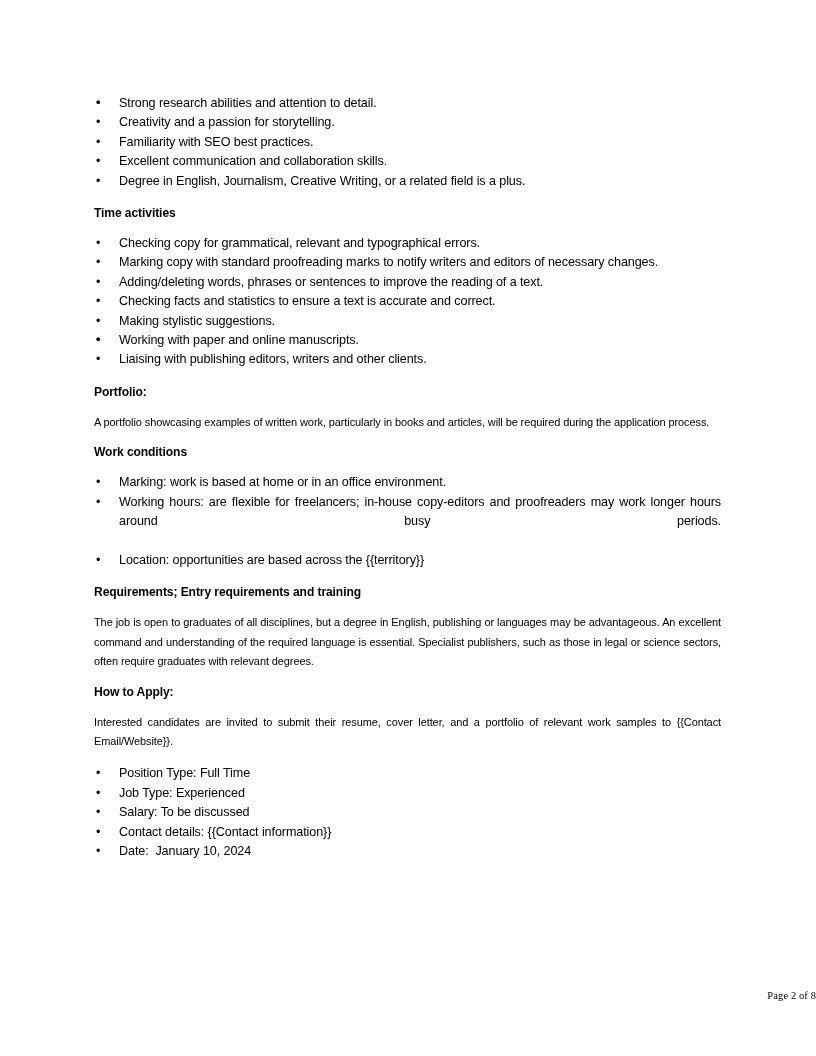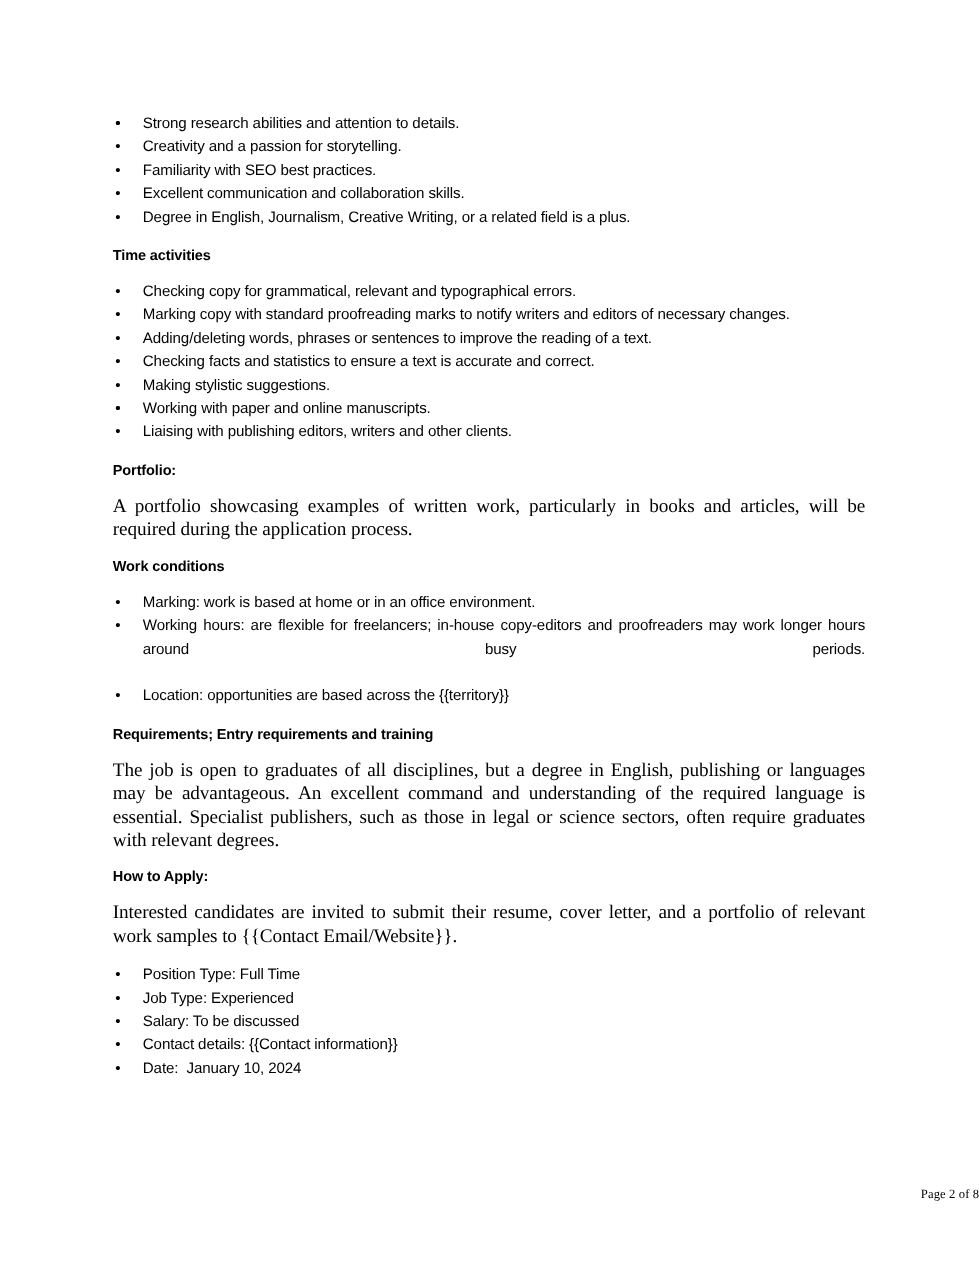--- a/index.html
+++ b/index.html
@@ -29,26 +29,25 @@
   .heading {
     font-size: 12.1px;
     font-weight: bold;
     line-height: 15px;
     margin: 0;
     letter-spacing: -0.1px;
   }
 
   
   .para {
-    font-size: 16px;
+    font-size: 11px;
     line-height: 19.4px;
     margin: 0;
     text-align: justify;
     letter-spacing: -0.1px;
-    font-family: Liberation Serif, serif;
   }
 
   
   ul.bullets {
     list-style: none;
     margin: 0;
     padding: 0;
   }
   ul.bullets > li {
     position: relative;
@@ -85,21 +84,21 @@
 <body>
 
 <div class="page">
   <div class="content">
 
     <ul class="bullets">
       <li>
         <span class="bullet-dot">•</span>
       </li>
       <li>
-        <span class="bullet-dot">•</span><span class="li-text">Strong research abilities and attention to details.</span>
+        <span class="bullet-dot">•</span><span class="li-text">Strong research abilities and attention to detail.</span>
       </li>
       <li>
         <span class="bullet-dot">•</span><span class="li-text">Creativity and a passion for storytelling.</span>
       </li>
       <li>
         <span class="bullet-dot">•</span><span class="li-text">Familiarity with SEO best practices.</span>
       </li>
       <li>
         <span class="bullet-dot">•</span><span class="li-text">Excellent communication and collaboration skills.</span>
       </li>

